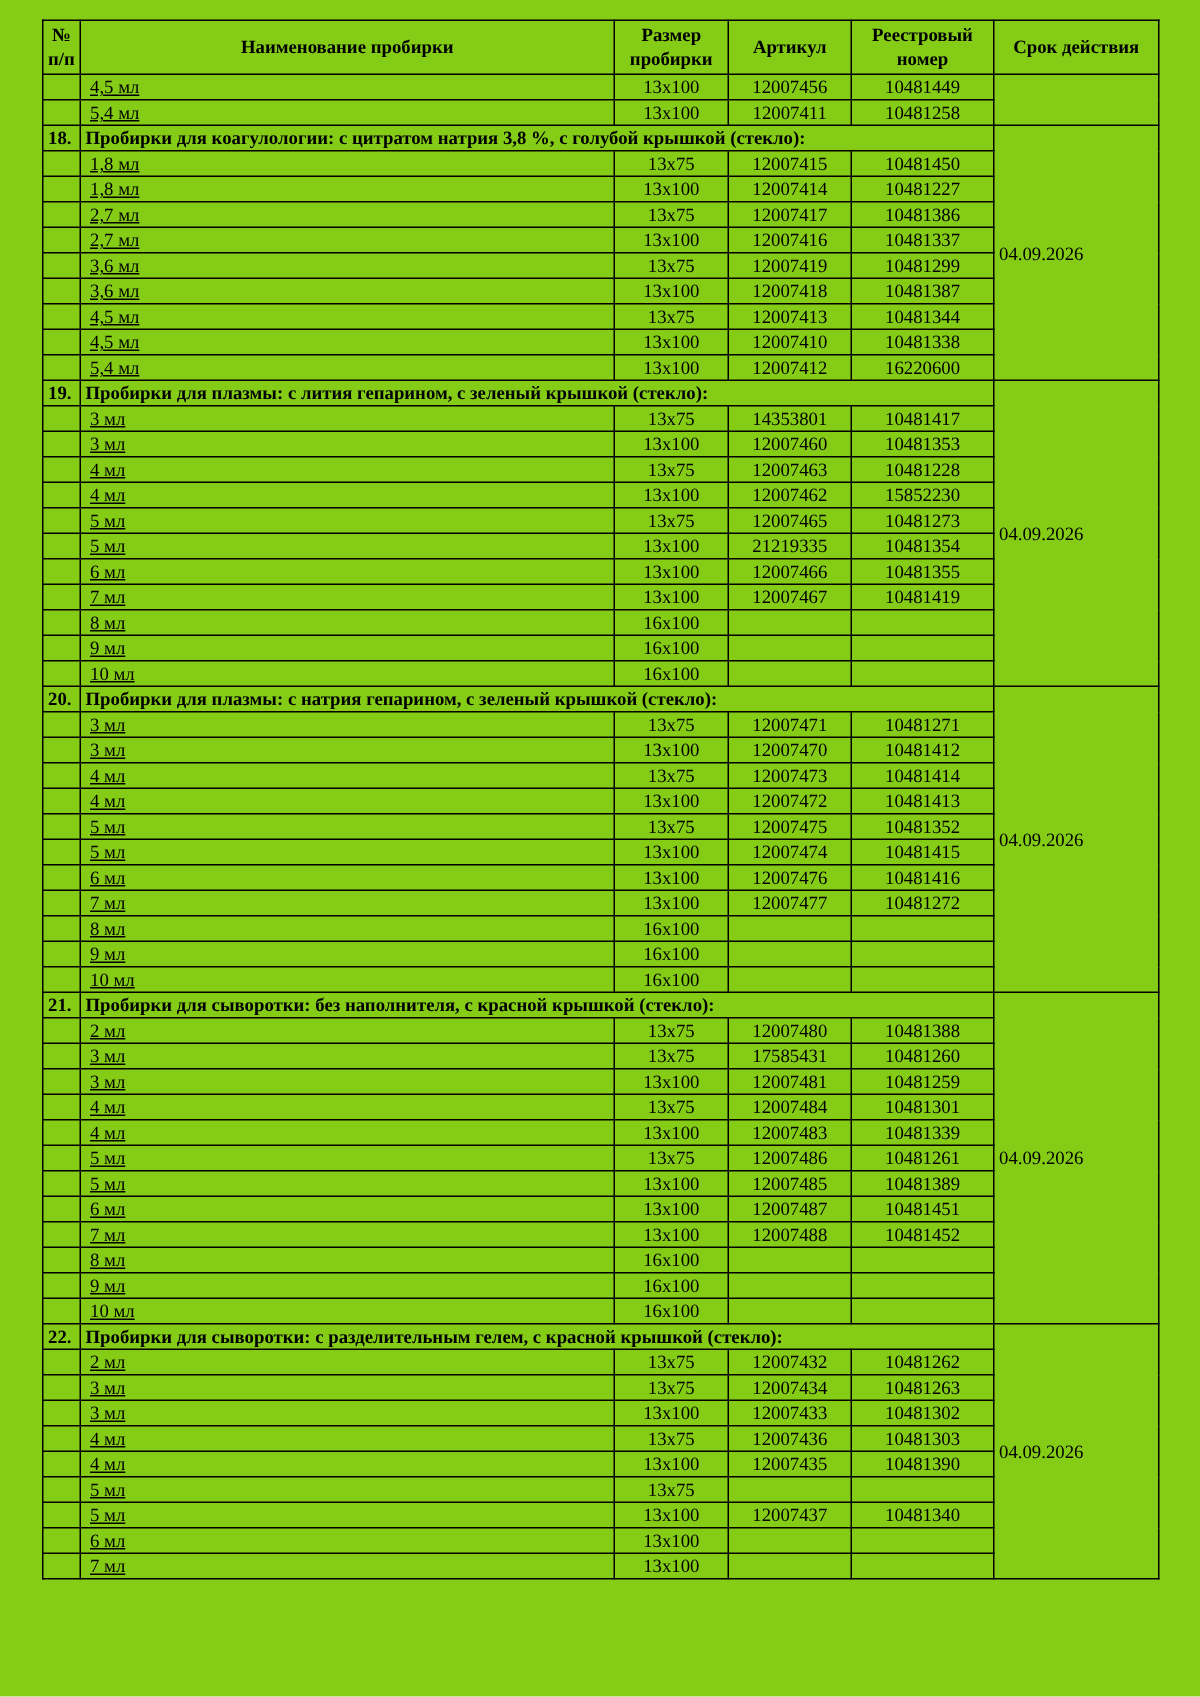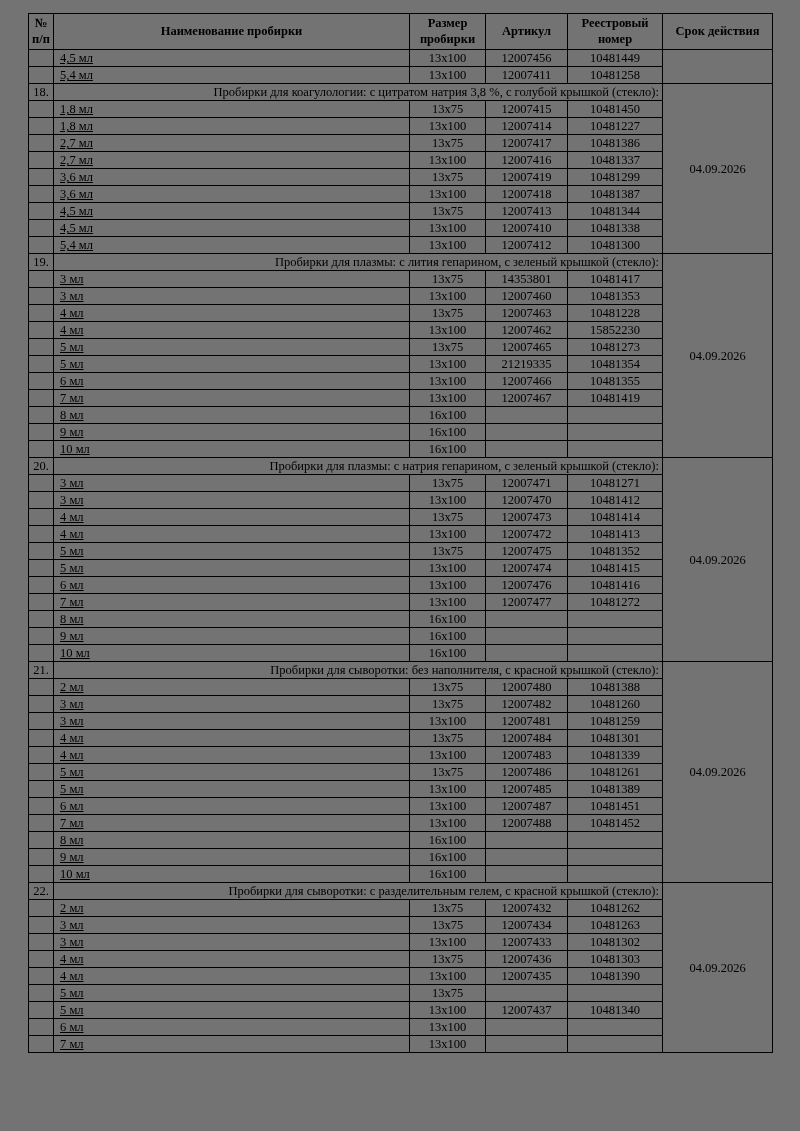--- a/index.html
+++ b/index.html
@@ -6,21 +6,21 @@
   html, body {
     margin: 0;
     padding: 0;
     background: #ffffff;
     color: #000000;
     font-family: "Liberation Serif", serif;
   }
   .page {
     width: 800px;
     height: 1131px;
-    background: #737373;
+    background: #84cc16;
     padding: 13px 28px 0 28px;
     overflow: hidden;
   }
   table.tube-table {
     border-collapse: collapse;
     width: 744px;
     table-layout: fixed;
   }
   .tube-table th, .tube-table td {
     border: 1px solid #000000;
@@ -32,38 +32,37 @@
   }
   .tube-table th {
     font-weight: bold;
     text-align: center;
     vertical-align: middle;
     padding: 2px 2px;
     white-space: normal;
     line-height: 1.25;
   }
   .tube-table td.num {
-    text-align: center;
     vertical-align: top;
+    font-weight: bold;
   }
   .tube-table td.name {
     text-align: left;
     padding-left: 6px;
     text-decoration: underline;
   }
   .tube-table td.ctr {
     text-align: center;
   }
   .tube-table td.title {
-    font-weight: normal;
-    text-align: right;
+    font-weight: bold;
+    text-align: left;
     white-space: normal;
   }
   .tube-table td.validity {
-    text-align: center;
     vertical-align: middle;
   }
 </style>
 </head>
 <body>
 
 <div class="page">
   <table class="tube-table">
     <colgroup>
       <col style="width:25px">
@@ -160,21 +159,21 @@
           <td class="name">4,5 мл</td>
           <td class="ctr">13x100</td>
           <td class="ctr">12007410</td>
           <td class="ctr">10481338</td>
         </tr>
         <tr>
           <td class="num"></td>
           <td class="name">5,4 мл</td>
           <td class="ctr">13x100</td>
           <td class="ctr">12007412</td>
-          <td class="ctr">10481300</td>
+          <td class="ctr">16220600</td>
         </tr>
       </tbody>
       <tbody>
         <tr>
           <td class="num">19.</td>
           <td class="title" colspan="4">Пробирки для плазмы: с лития гепарином, с зеленый крышкой (стекло):</td>
           <td class="validity" rowspan="12">04.09.2026</td>
         </tr>
         <tr>
           <td class="num"></td>
@@ -348,21 +347,21 @@
           <td class="num"></td>
           <td class="name">2 мл</td>
           <td class="ctr">13x75</td>
           <td class="ctr">12007480</td>
           <td class="ctr">10481388</td>
         </tr>
         <tr>
           <td class="num"></td>
           <td class="name">3 мл</td>
           <td class="ctr">13x75</td>
-          <td class="ctr">12007482</td>
+          <td class="ctr">17585431</td>
           <td class="ctr">10481260</td>
         </tr>
         <tr>
           <td class="num"></td>
           <td class="name">3 мл</td>
           <td class="ctr">13x100</td>
           <td class="ctr">12007481</td>
           <td class="ctr">10481259</td>
         </tr>
         <tr>

